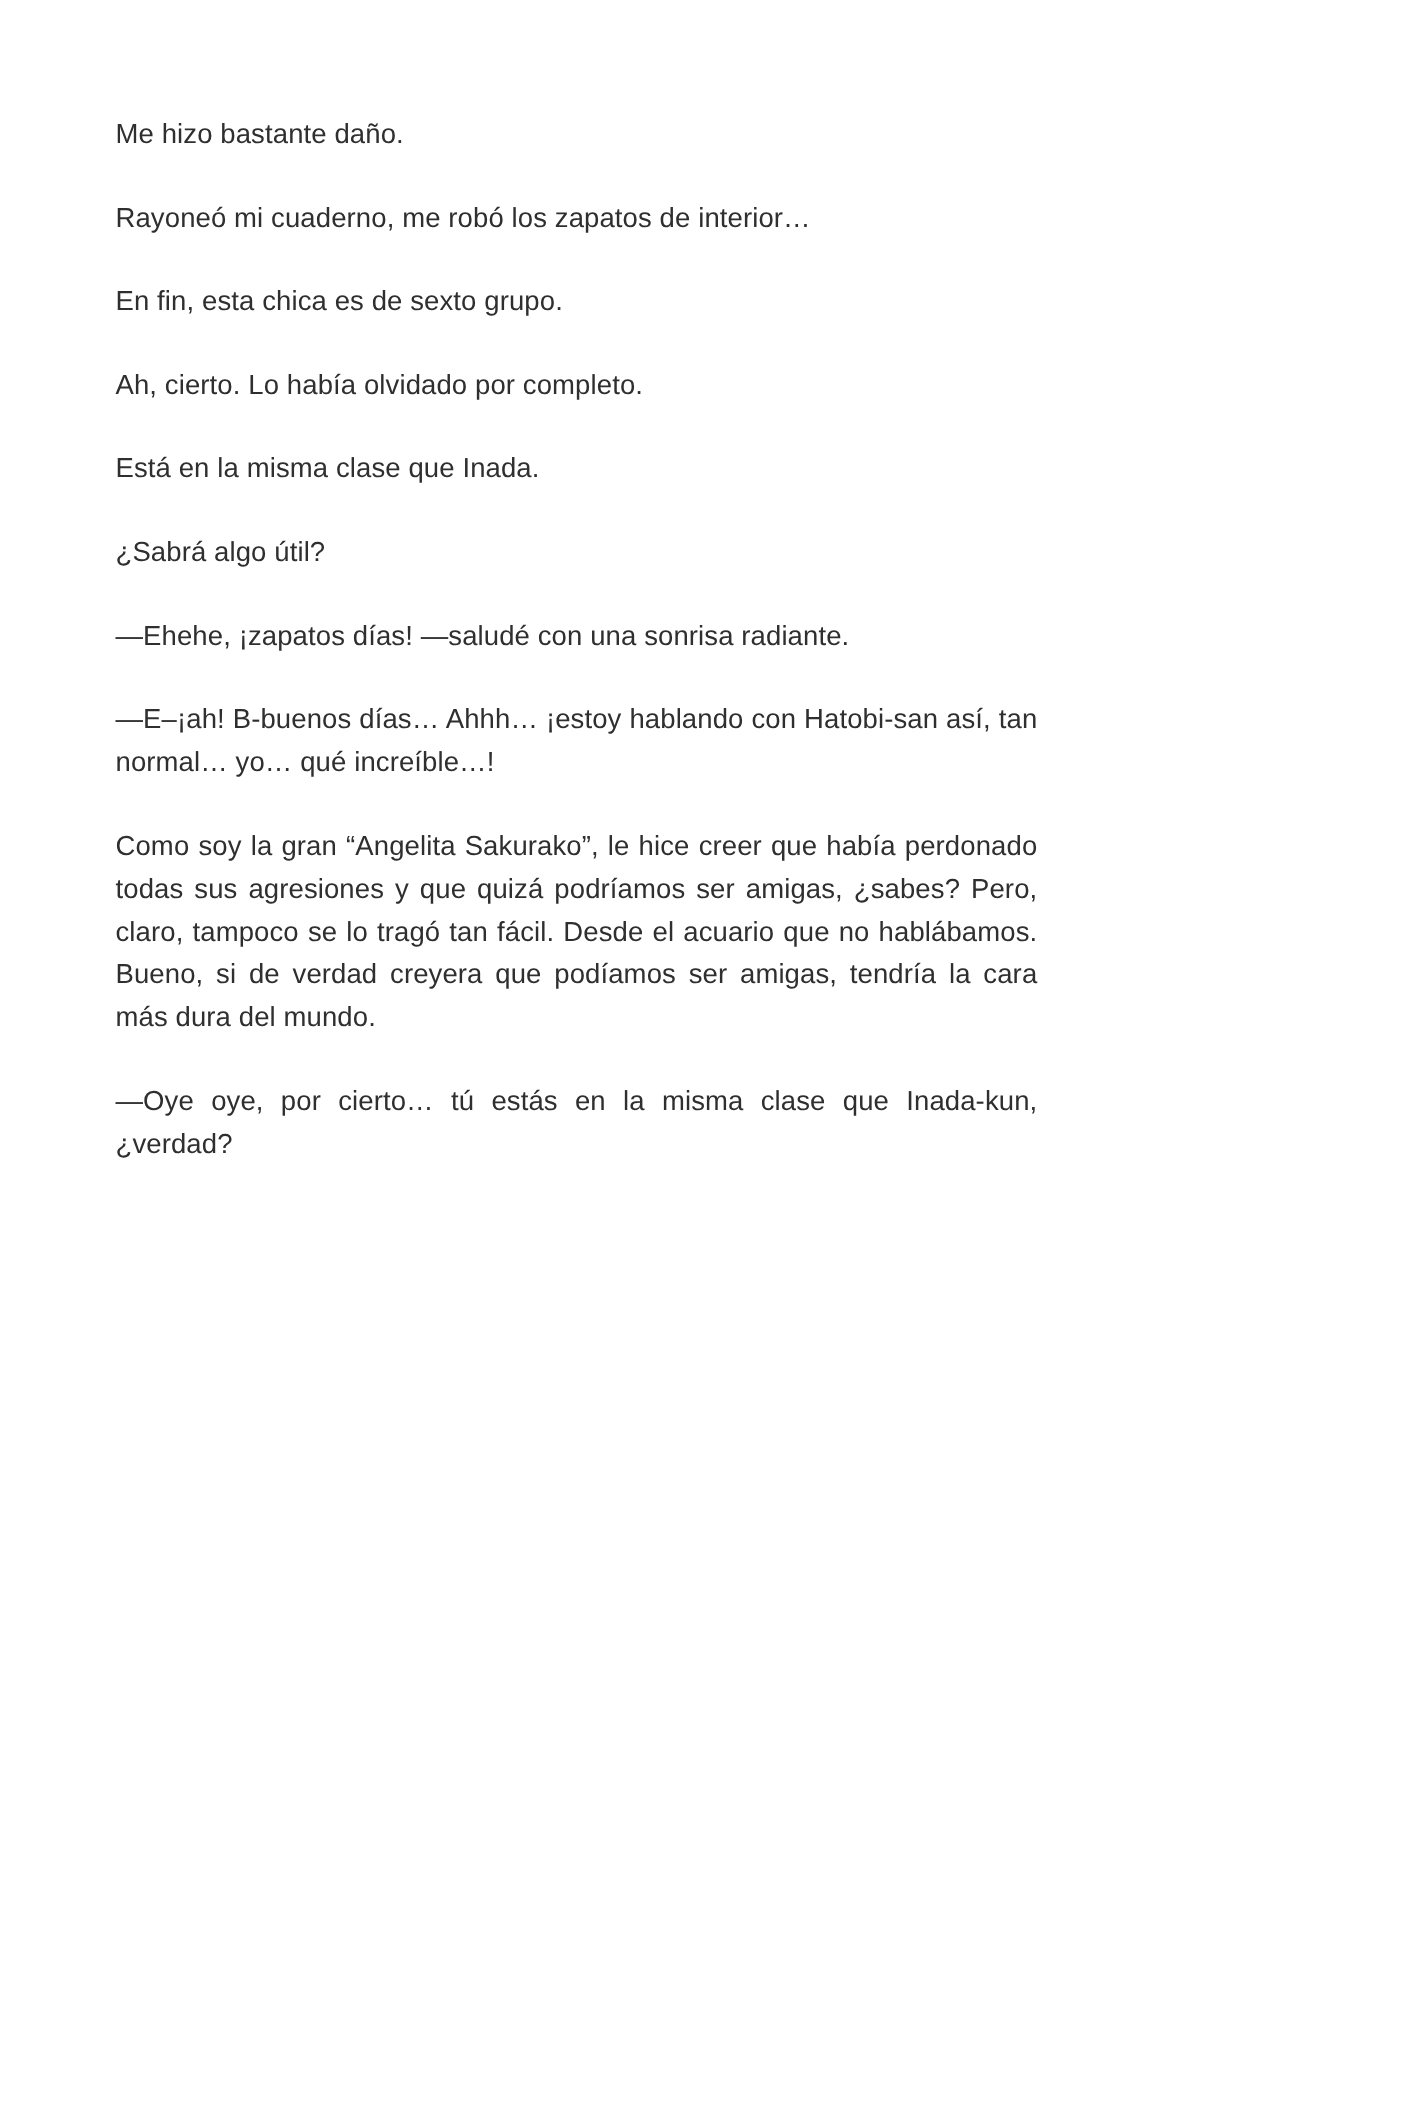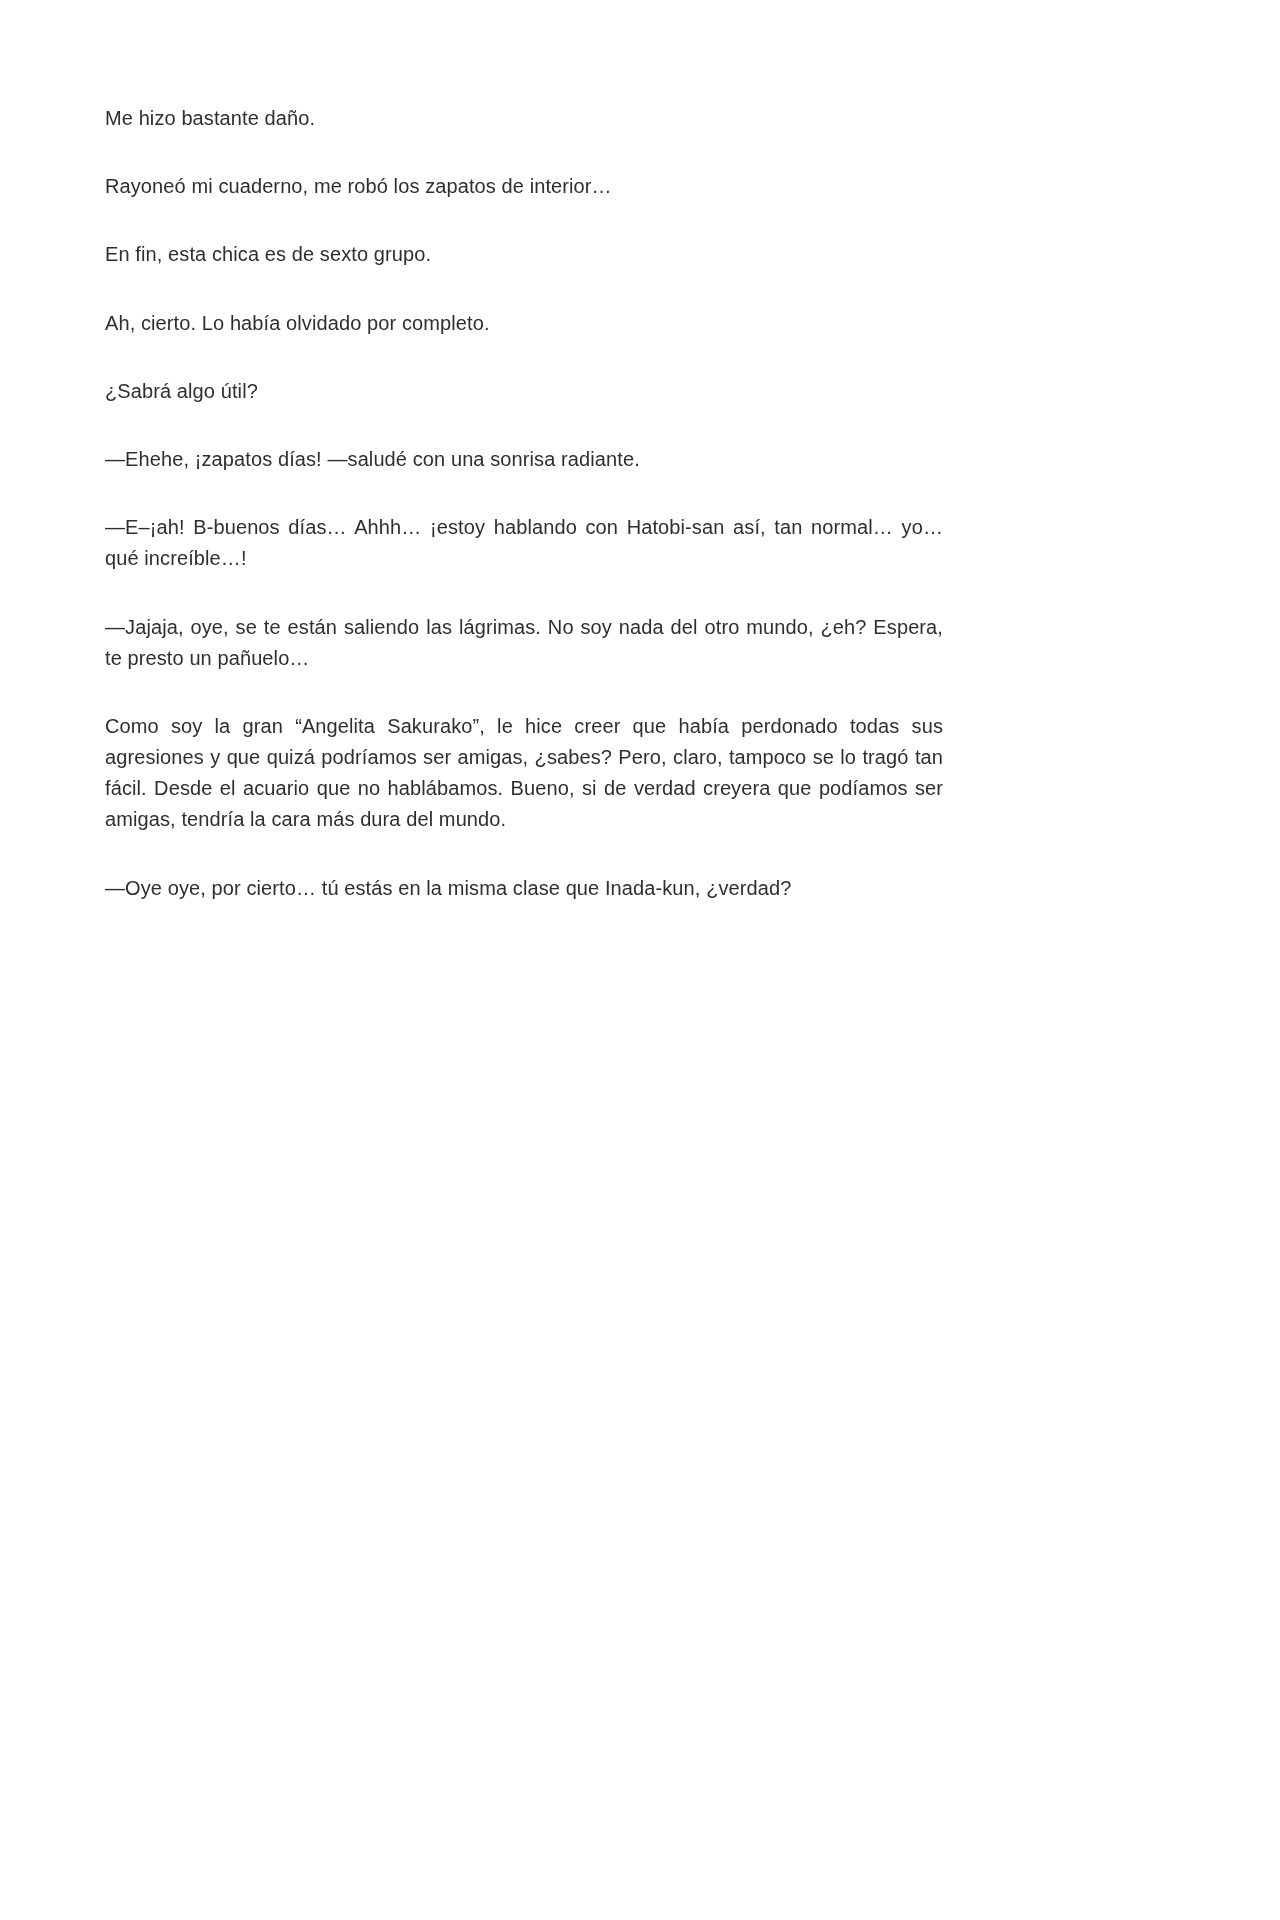--- a/index.html
+++ b/index.html
@@ -13,33 +13,33 @@
     font-family: "Liberation Sans", "DejaVu Sans", sans-serif;
   }
   .page {
     box-sizing: content-box;
     width: 838px;
     padding: 103px 0 0 105px;
     color: #2f2f2f;
   }
   .page p {
     margin: 0 0 37px 0;
-    font-size: 20px;
+    font-size: 25px;
     line-height: 1.56;
     text-align: justify;
     letter-spacing: 0.1px;
   }
 </style>
 </head>
 <body>
 
 <div class="page">
   <p>Me hizo bastante daño.</p>
   <p>Rayoneó mi cuaderno, me robó los zapatos de interior…</p>
   <p>En fin, esta chica es de sexto grupo.</p>
   <p>Ah, cierto. Lo había olvidado por completo.</p>
+  <p>Está en la misma clase que Inada.</p>
   <p>¿Sabrá algo útil?</p>
   <p>—Ehehe, ¡zapatos días! —saludé con una sonrisa radiante.</p>
   <p>—E–¡ah! B-buenos días… Ahhh… ¡estoy hablando con Hatobi-san así, tan normal… yo… qué increíble…!</p>
-  <p>—Jajaja, oye, se te están saliendo las lágrimas. No soy nada del otro mundo, ¿eh? Espera, te presto un pañuelo…</p>
   <p>Como soy la gran “Angelita Sakurako”, le hice creer que había perdonado todas sus agresiones y que quizá podríamos ser amigas, ¿sabes? Pero, claro, tampoco se lo tragó tan fácil. Desde el acuario que no hablábamos. Bueno, si de verdad creyera que podíamos ser amigas, tendría la cara más dura del mundo.</p>
   <p>—Oye oye, por cierto… tú estás en la misma clase que Inada-kun, ¿verdad?</p>
 </div>
 
 </body></html>

